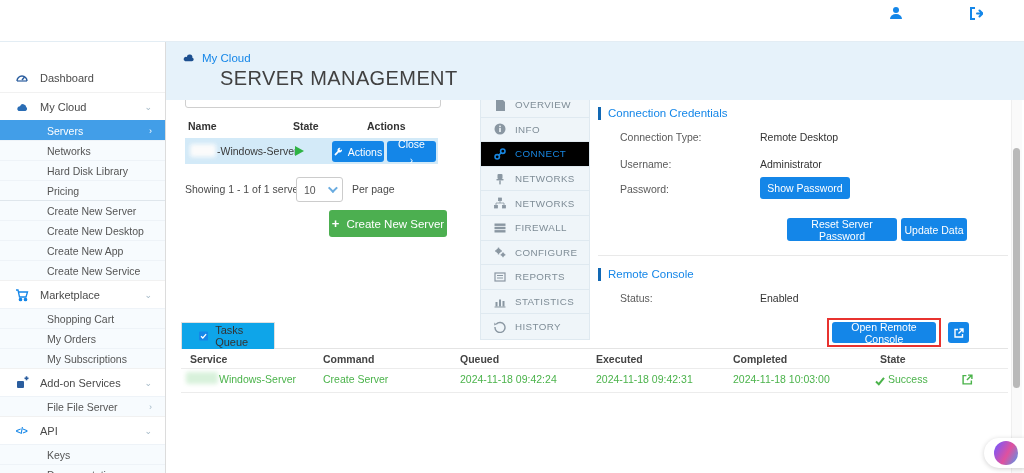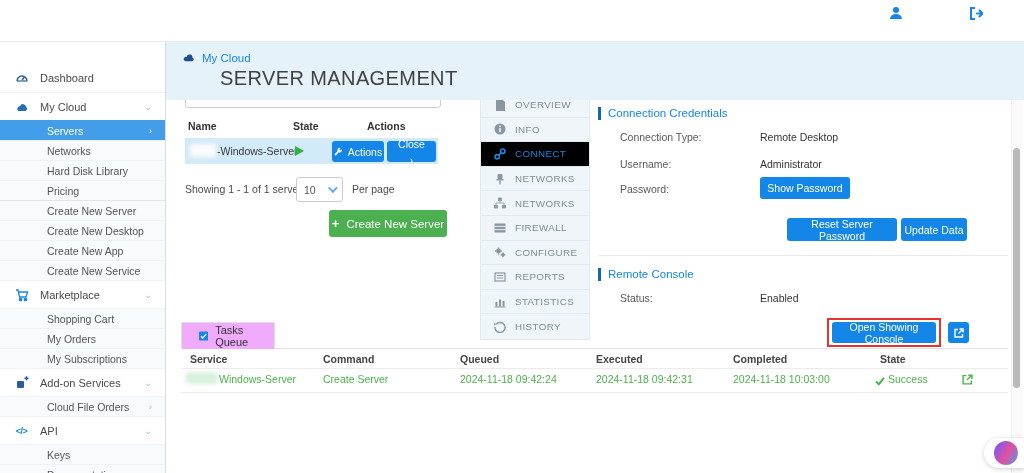--- a/index.html
+++ b/index.html
@@ -61,21 +61,21 @@
 
   
   .sec-bar { width:3px; height:13px; background:#1268b3; z-index:2; }
   .sec-title { font-size:11.5px; color:#1486e8; z-index:2; }
   .f-label { font-size:10.5px; color:#5a5a5a; z-index:2; }
   .f-value { font-size:10.5px; color:#333; z-index:2; }
   .divider { height:1px; background:#e9e9e9; z-index:2; }
   .red-box { border:2px solid #e8322f; z-index:3; }
 
   
-  .tq-tab { left:181px; top:322px; width:94px; height:27px; background:#f0abfc; border:1px solid #e0e0e0; border-bottom:none; display:flex; align-items:center; gap:7px; padding-left:17px; z-index:3; cursor:pointer; }
+  .tq-tab { left:181px; top:322px; width:94px; height:27px; background:#0ea5e9; border:1px solid #e0e0e0; border-bottom:none; display:flex; align-items:center; gap:7px; padding-left:17px; z-index:3; cursor:pointer; }
   .tq-label { font-size:11px; color:#333; }
   .hline { height:1px; background:#e4e4e4; z-index:2; }
   .tq-th { font-size:10.5px; font-weight:bold; color:#444; z-index:2; }
   .tq-cell { font-size:10.5px; color:#4bb34b; z-index:2; }
   .blur-green { background:#d8f1db; filter:blur(2px); border-radius:2px; }
 
   
   .scroll-track { left:1011px; top:100px; width:11px; height:373px; background:#fafafa; border-left:1px solid #efefef; z-index:2; }
   .scroll-thumb { left:1013px; top:148px; width:7px; height:240px; background:#b9b9b9; border-radius:4px; z-index:3; cursor:pointer; }
   .chat-pill { left:984px; top:438px; width:44px; height:30px; background:#fff; border-radius:16px 0 0 16px; box-shadow:0 1px 5px rgba(0,0,0,.18); z-index:6; cursor:pointer; }
@@ -195,21 +195,21 @@
         <svg viewBox="0 0 14 14" fill="#2a5d9e">
           <rect x="2" y="5" width="7" height="7" rx="1"></rect>
           <rect x="9.5" y="1.5" width="4" height="1.6"></rect>
           <rect x="10.7" y="0.3" width="1.6" height="4"></rect>
         </svg>
       </span>
       <span>Add-on Services</span>
       <span class="chev">⌄</span>
     </div>
     <div class="side-sub">
-      <span>Cloud File Orders</span>
+      <span>File File Server</span>
       <span class="chev">›</span>
     </div>
     <div class="side-item">
       <span class="s-icon">
           <span class="api-glyph">&lt;/&gt;</span>
         </span>
       <span>API</span>
       <span class="chev">⌄</span>
     </div>
     <div class="side-sub">
@@ -385,21 +385,21 @@
 
   <div class="abs divider" style="left:598px; top:255px; width:410px;"></div>
 
   <div class="abs sec-bar" style="left:598px; top:268px;"></div>
   <div class="abs sec-title" style="left:608px; top:268px;">Remote Console</div>
 
   <div class="abs f-label" style="left:620px; top:292px;">Status:</div>
   <div class="abs f-value" style="left:760px; top:292px;">Enabled</div>
 
   <div class="abs red-box" style="left:827px; top:318px; width:114px; height:29px;"></div>
-  <button class="abs btn-blue" style="left:832px; top:322px; width:104px; height:21px; z-index:4;">Open Showing Console</button>
+  <button class="abs btn-blue" style="left:832px; top:322px; width:104px; height:21px; z-index:4;">Open Remote Console</button>
   <button class="abs btn-blue ext-btn" style="left:948px; top:322px; width:21px; height:21px; z-index:3;">
     <svg width="10" height="10" viewBox="0 0 10 10" fill="none" stroke="#fff" stroke-width="1.4">
       <path d="M4 1.5 H1 V9 H8.5 V6"></path>
         <path d="M5.5 1 H9 V4.5 M9 1 L4.5 5.5"></path>
     </svg>
   </button>
 
   <div class="abs hline" style="left:181px; top:348px; width:827px;"></div>
   <div class="abs tq-tab">
     <svg width="10" height="10" viewBox="0 0 10 10">

